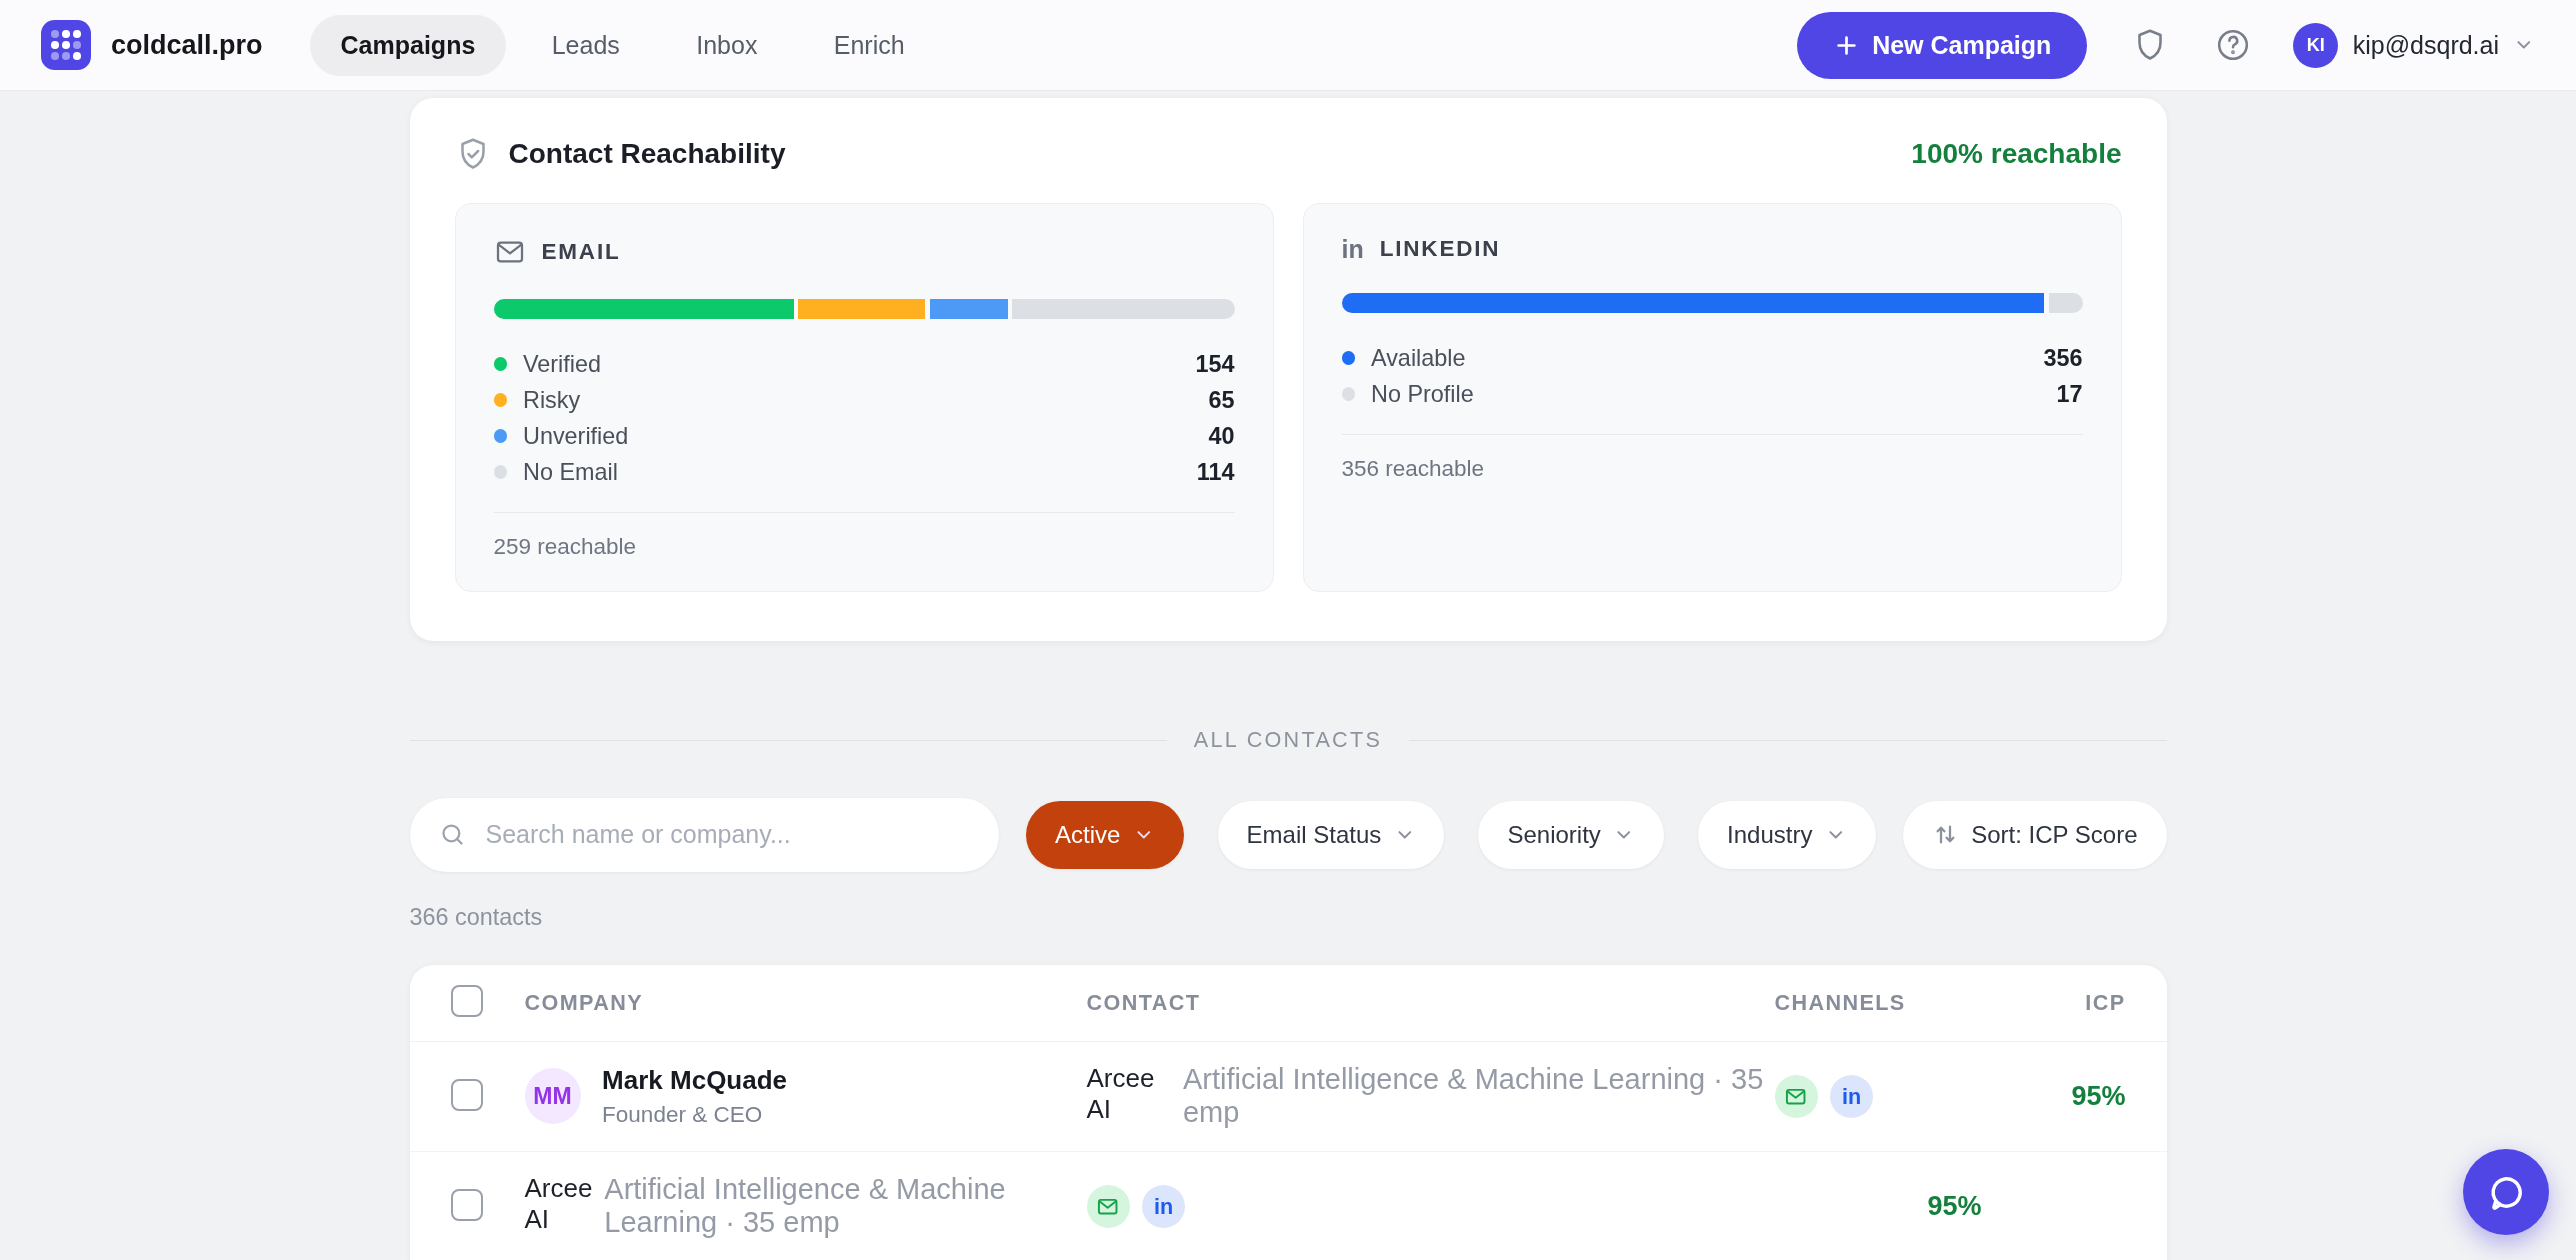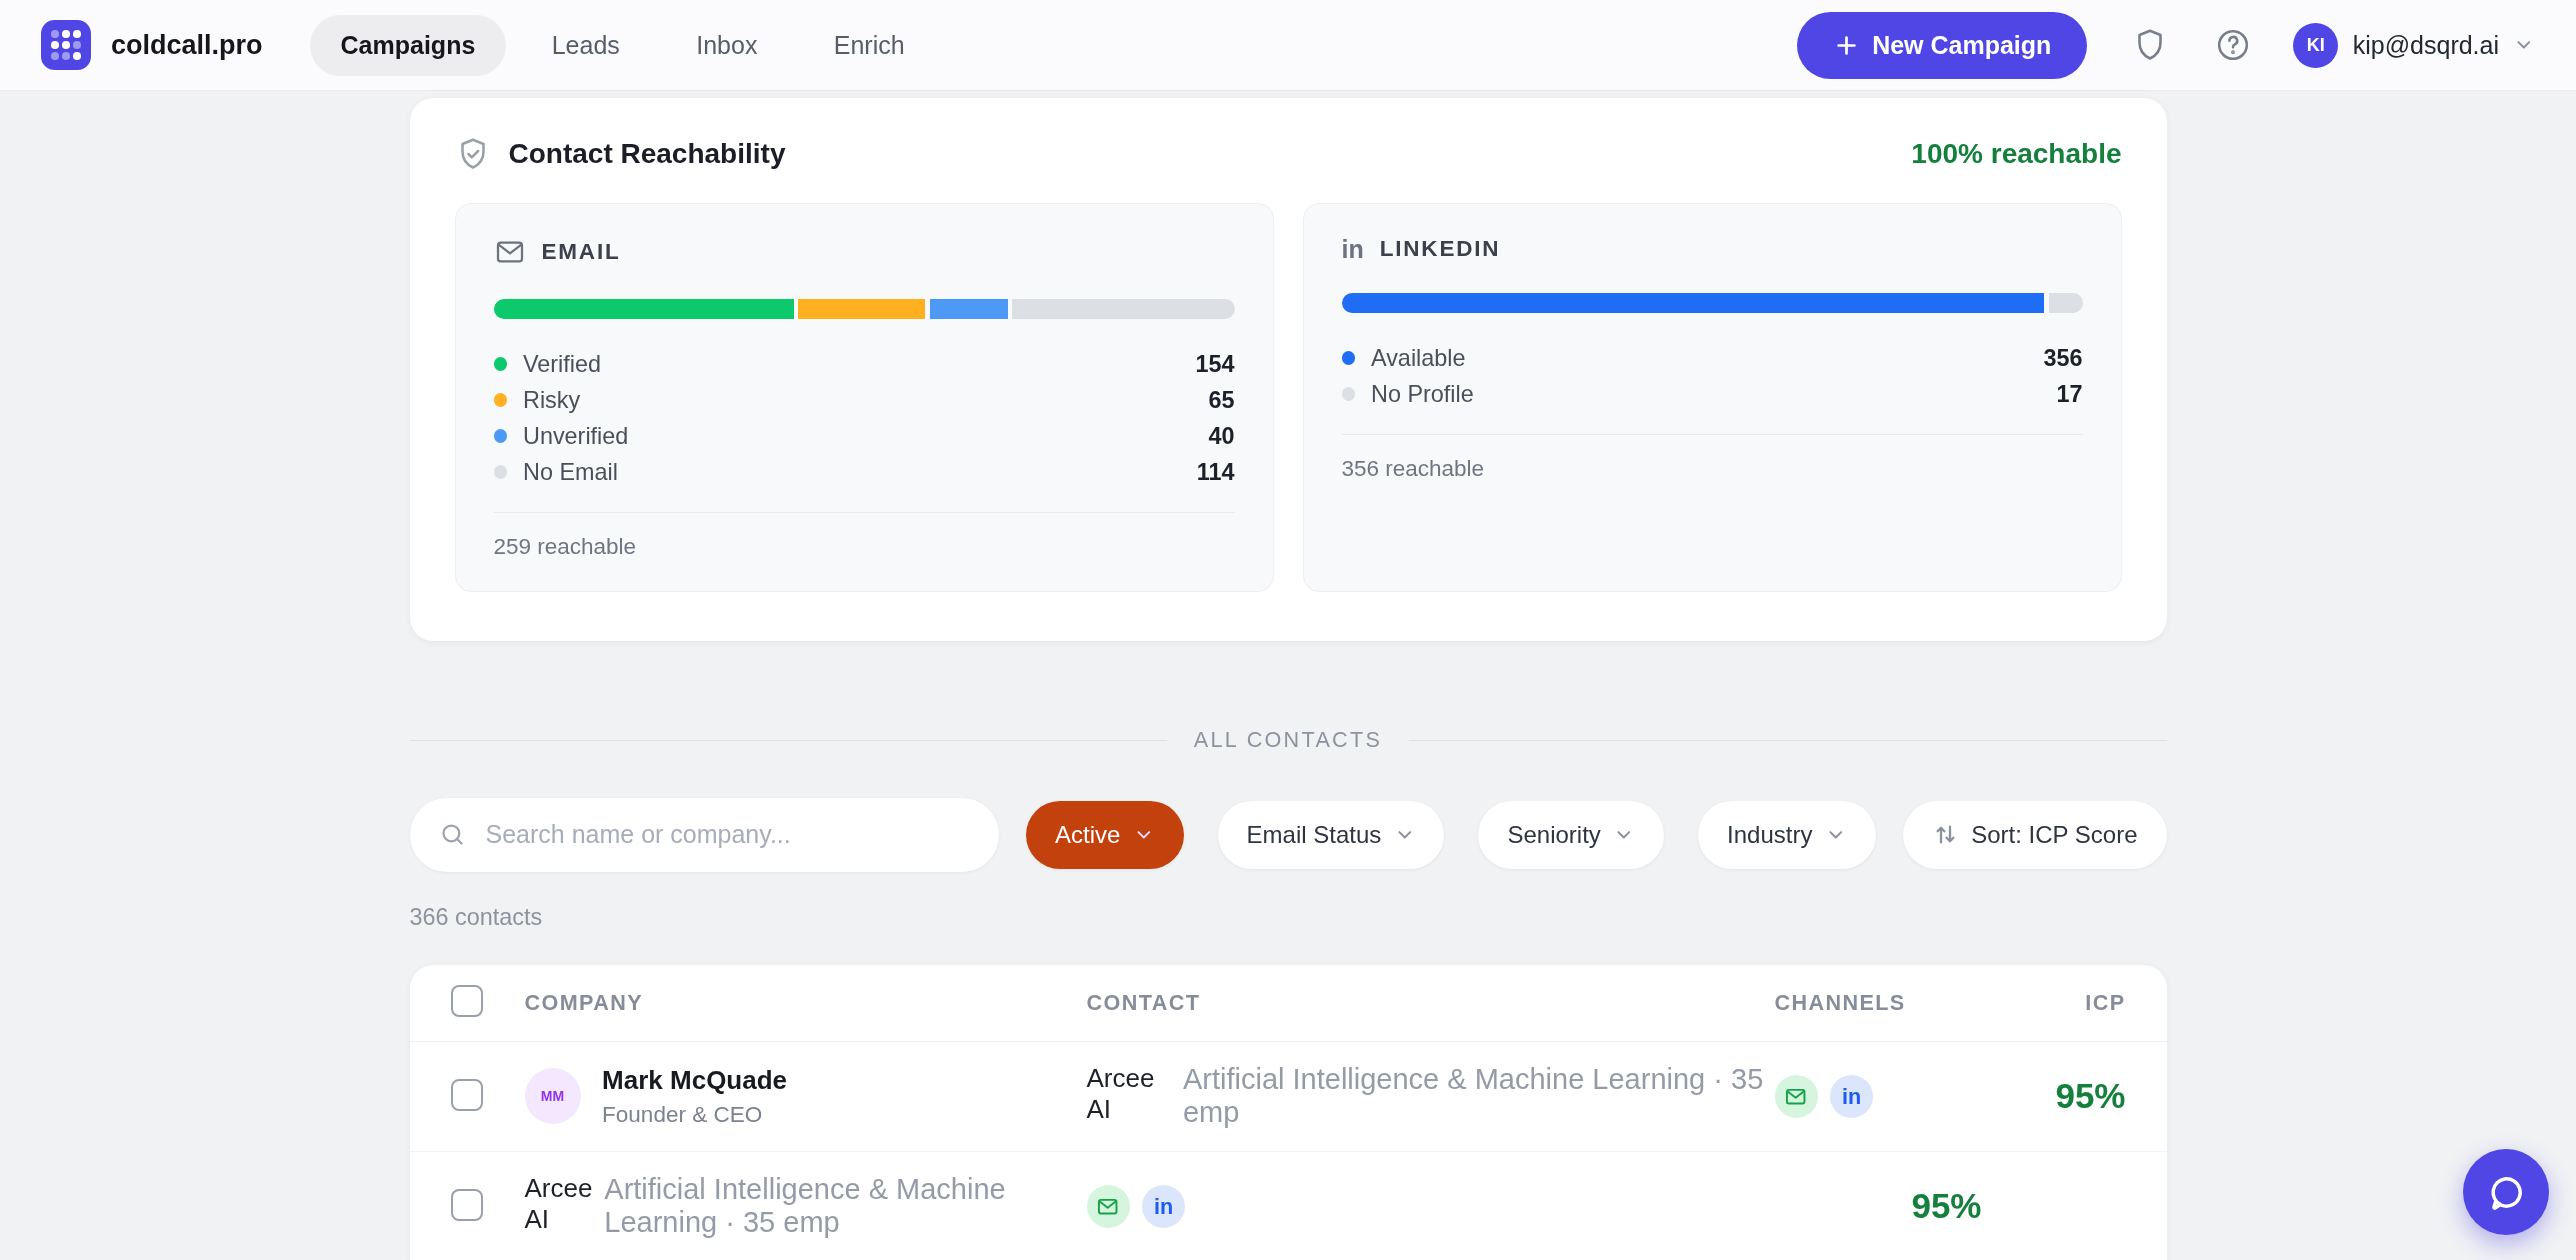--- a/index.html
+++ b/index.html
@@ -121,35 +121,35 @@
   .th-icp { text-align:right; }
   .checkbox {
     width:32px; height:32px; border:2.7px solid #9aa0ab; border-radius:8px;
     background:#fff; display:inline-block; cursor:pointer;
   }
   .trow { height:110px; border-bottom:0.9px solid #f1f3f5; }
   .cell-contact { display:flex; align-items:center; gap:21.6px; }
   .avatar {
     width:56px; height:56px; border-radius:50%; flex:0 0 auto;
     display:flex; align-items:center; justify-content:center;
-    font-size:14px; font-weight:700;
+    font-size:23px; font-weight:700;
   }
   .c-meta { display:flex; flex-direction:column; gap:6.3px; }
   .c-name { font-size:26px; font-weight:600; color:#171a20; }
   .c-role { font-size:22.5px; color:#7b8290; }
   .cell-company { display:flex; flex-direction:row; gap:6.3px; }
   .co-name { font-size:26px; color:#1d2129; }
   .co-meta { font-size:29px; color:#959ba6; }
   .cell-channels { display:flex; align-items:center; gap:12.6px; }
   .chip { width:43px; height:43px; border-radius:50%; display:flex; align-items:center; justify-content:center; }
   .chip-email { background:#d5f5de; color:#15a348; }
   .chip-email svg { width:23.4px; height:23.4px; }
   .chip-li { background:#dbe5fc; }
   .chip-li .in-glyph { font-size:21.6px; font-weight:800; color:#1d5bf0; line-height:1; }
-  .cell-icp { font-size:35px; font-weight:700; color:#15803d; text-align:right; }
+  .cell-icp { font-size:27px; font-weight:700; color:#15803d; text-align:right; }
 
   
   .chat-fab {
     position:fixed; right:27px; bottom:25px; width:86px; height:86px;
     border-radius:50%; background:#4f46e5; display:flex; align-items:center;
     justify-content:center; box-shadow:0 9px 23.4px rgba(60,50,220,.35);
   }
   .chat-fab svg { width:41px; height:41px; color:#fff; }
 </style>
 </head>

